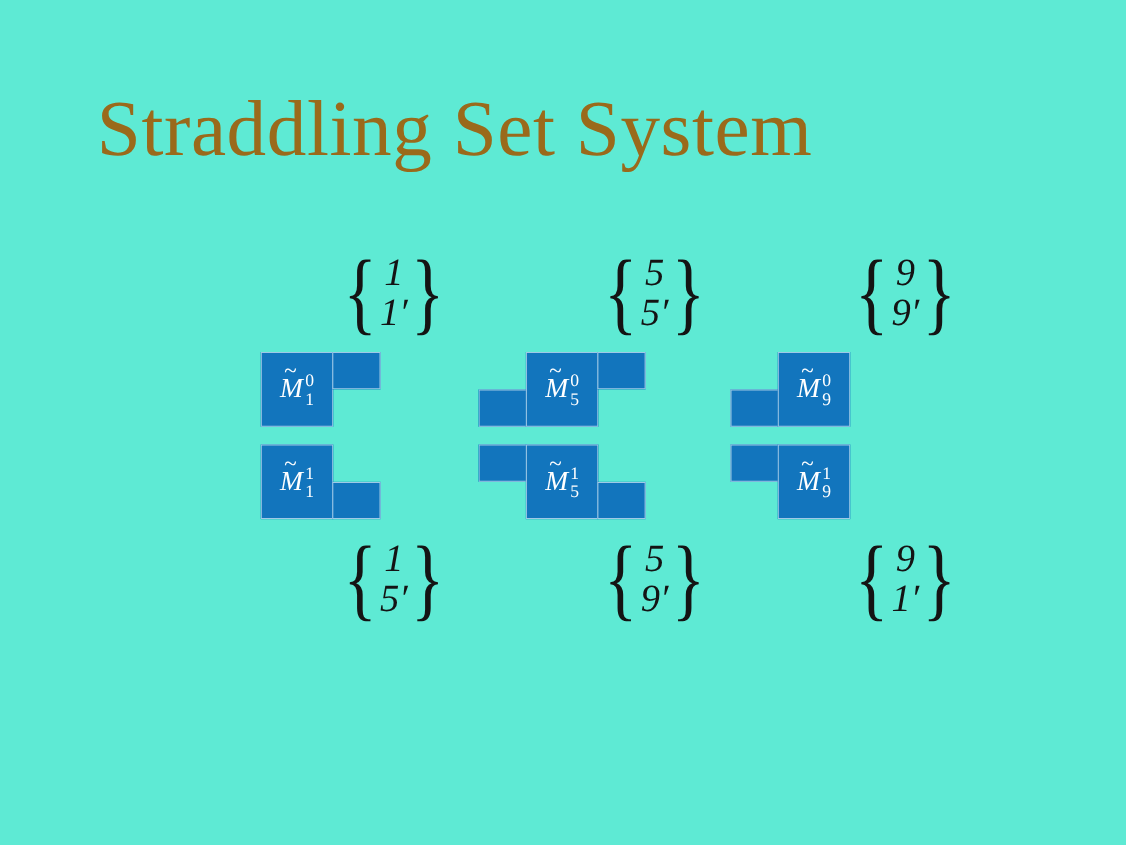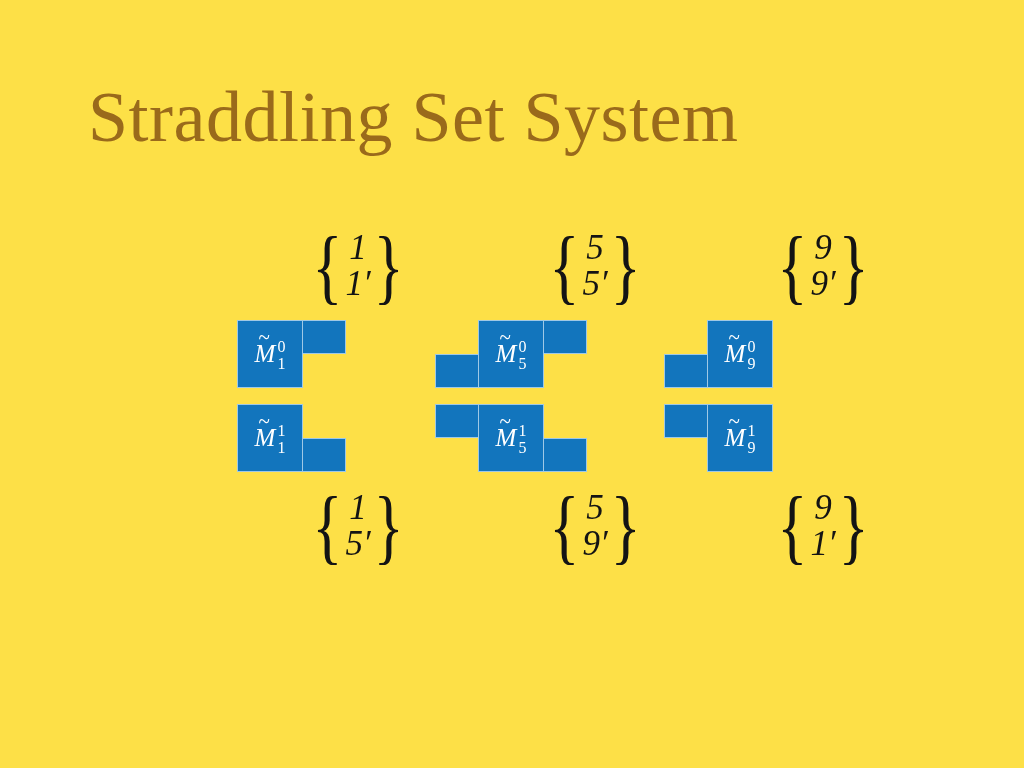--- a/index.html
+++ b/index.html
@@ -13,21 +13,21 @@
     font-family: "Liberation Serif", serif;
     overflow: hidden;
     position: relative;
   }
 
   #slide {
     position: absolute;
     left: 0; top: 0;
     width: 1024px;
     height: 768px;
-    background: #fde047;
+    background: #5eead4;
   }
 
   
   #slide-title {
     position: absolute;
     left: 88px;
     top: 77px;
     font-family: "Liberation Serif", serif;
     font-size: 72px;
     line-height: 80px;

